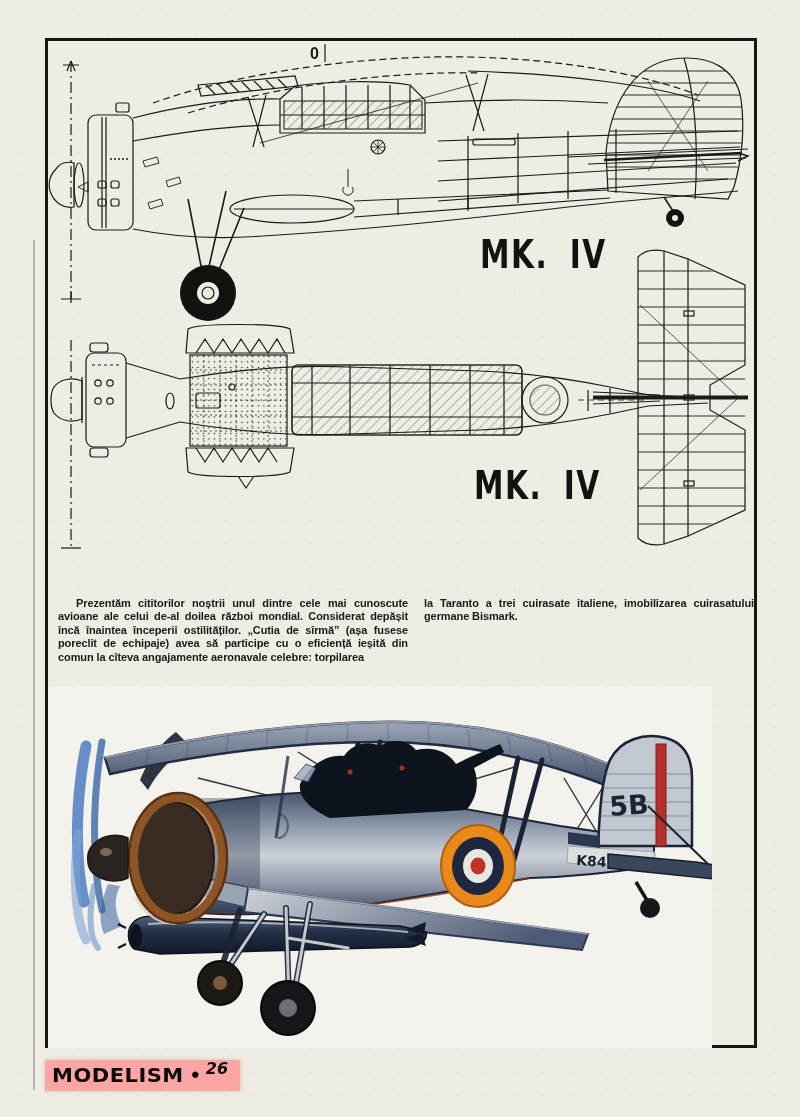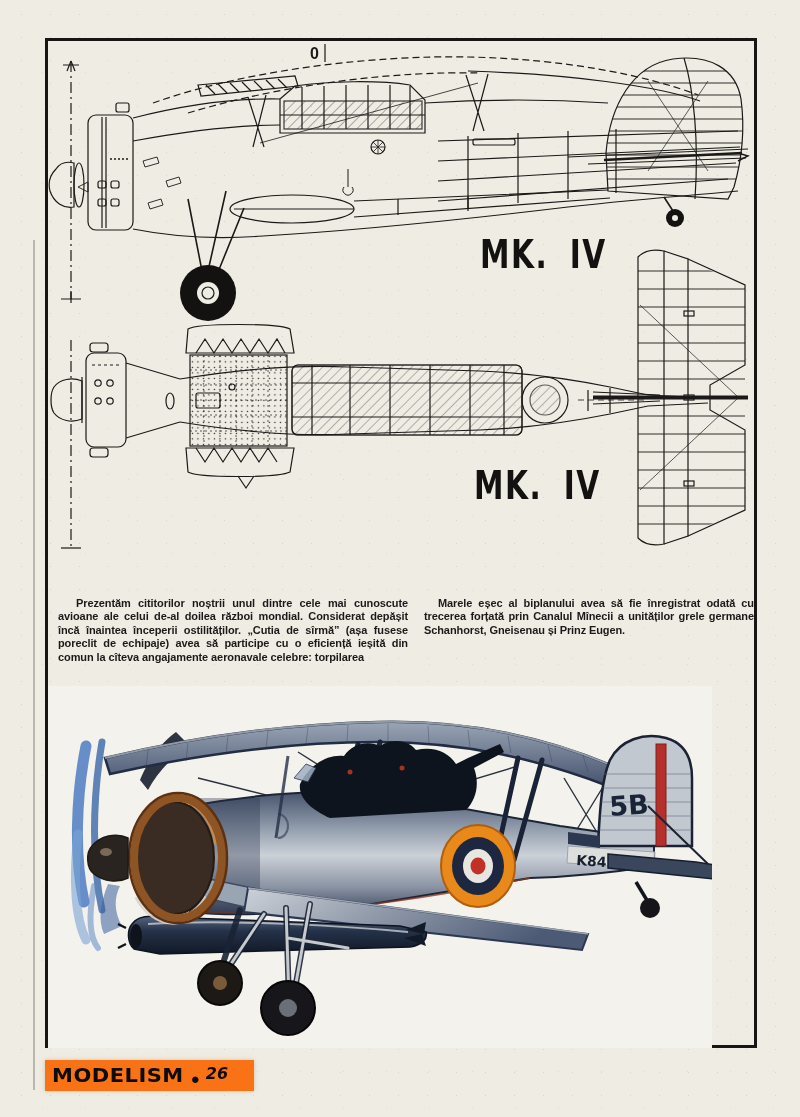--- a/index.html
+++ b/index.html
@@ -21,22 +21,22 @@
         transform:scale(.78,1.02);transform-origin:left top;white-space:nowrap;}
   .article{position:absolute;left:58px;top:597px;width:696px;display:flex;gap:16px;
            color:#1b1a18;font-size:11px;line-height:13.4px;font-weight:bold;
            letter-spacing:-0.1px;text-align:justify;}
   .col-left{width:350px;}
   .col-right{width:330px;}
   .col-left p{margin:0;text-indent:18px;}
   .col-right p{margin:0;}
   .col-right p.indent{text-indent:14px;}
   .footer{position:absolute;left:45px;top:1060px;}
-  .logo-band{display:inline-flex;align-items:flex-end;background:#f97316;
-             padding:3px 26px 4px 7px;box-shadow:0 0 4px rgba(180,170,110,.6);}
+  .logo-band{display:inline-flex;align-items:flex-start;background:#fca5a5;
+             padding:3px 12px 4px 7px;box-shadow:0 0 4px rgba(180,170,110,.6);}
   .logo-text{font-family:"DejaVu Sans",sans-serif;font-weight:900;font-size:21px;
              letter-spacing:.5px;color:#0d0c0a;transform:scaleY(.95);}
   .logo-dot{font-size:15px;font-weight:900;color:#0d0c0a;margin:2px 6px 0 7px;}
   .logo-num{font-family:"DejaVu Sans",sans-serif;font-weight:bold;font-style:italic;
             font-size:16px;color:#0d0c0a;position:relative;top:-4px;}
 </style>
 </head>
 <body>
 
 <div class="scan-line"></div>
@@ -202,21 +202,21 @@
 </svg>
 
 <div class="mkiv" style="left:480px;top:232px;">MK. IV</div>
 <div class="mkiv" style="left:474px;top:463px;">MK. IV</div>
 
 <div class="article">
   <div class="col-left">
     <p>Prezentăm cititorilor noștrii unul dintre cele mai cunoscute avioane ale celui de-al doilea război mondial. Considerat depășit încă înaintea începerii ostilităților. „Cutia de sîrmă” (așa fusese poreclit de echipaje) avea să participe cu o eficiență ieșită din comun la cîteva angajamente aeronavale celebre: torpilarea</p>
   </div>
   <div class="col-right">
-    <p class="indent">Marele eșec al biplanului avea să fie înregistrat odată cu trecerea forțată prin Canalul Mînecii a unităților grele germane Schanhorst, Gneisenau și Prinz Eugen.</p>
+    <p>la Taranto a trei cuirasate italiene, imobilizarea cuirasatului germane Bismark.</p>
   </div>
 </div>
 
 <svg style="left:48px;top:686px;" width="664" height="362" viewBox="0 0 664 362">
   <defs>
     <linearGradient id="gradFus" x1="0" y1="0" x2="0" y2="1">
       <stop offset="0" stop-color="#46536b"></stop>
         <stop offset=".28" stop-color="#8d99a9"></stop>
       <stop offset=".52" stop-color="#ccd1d8"></stop>
         <stop offset=".78" stop-color="#8a93a3"></stop>

